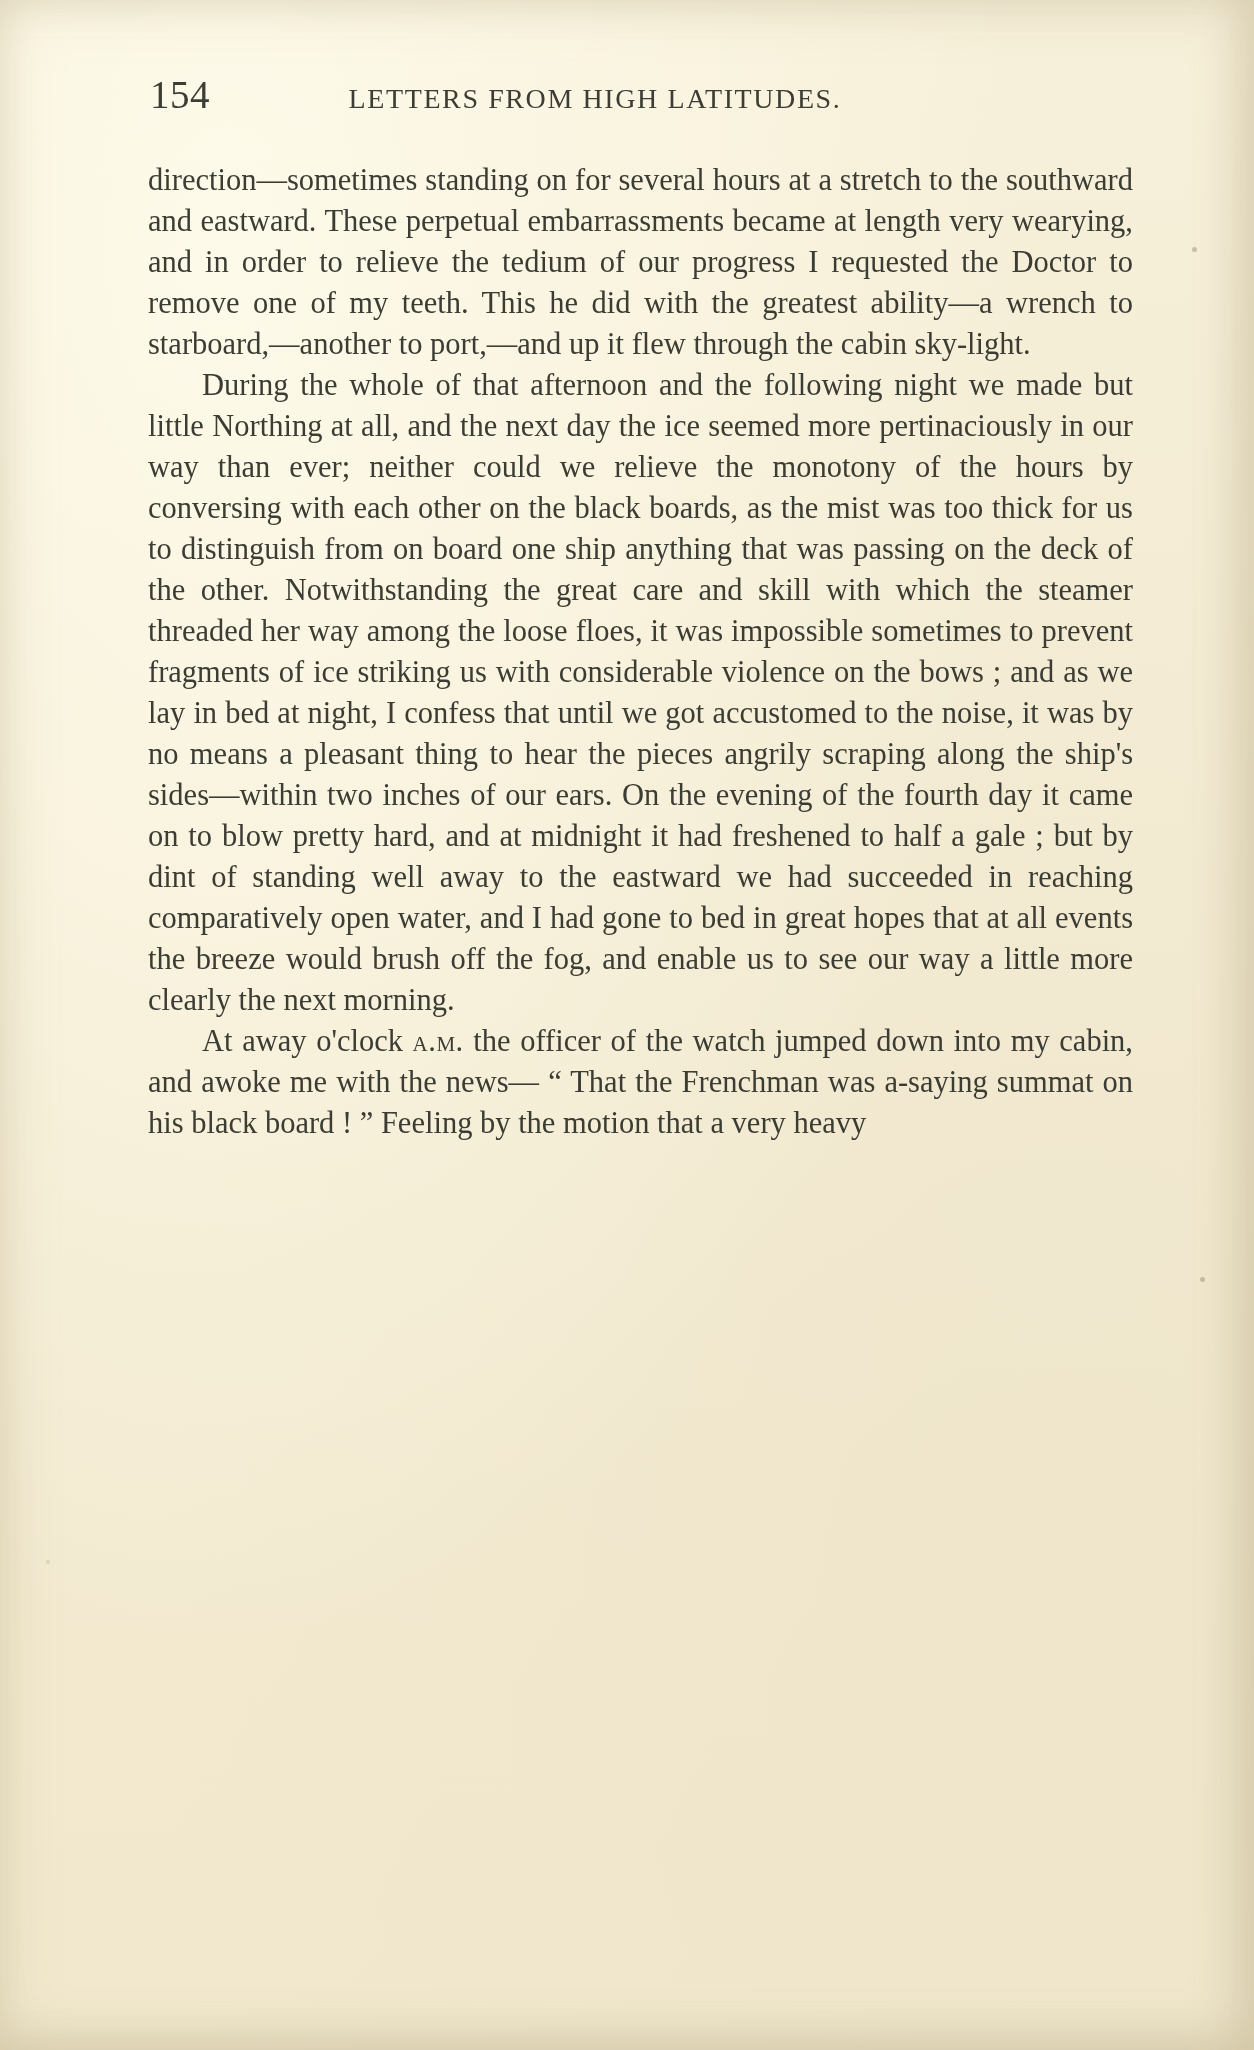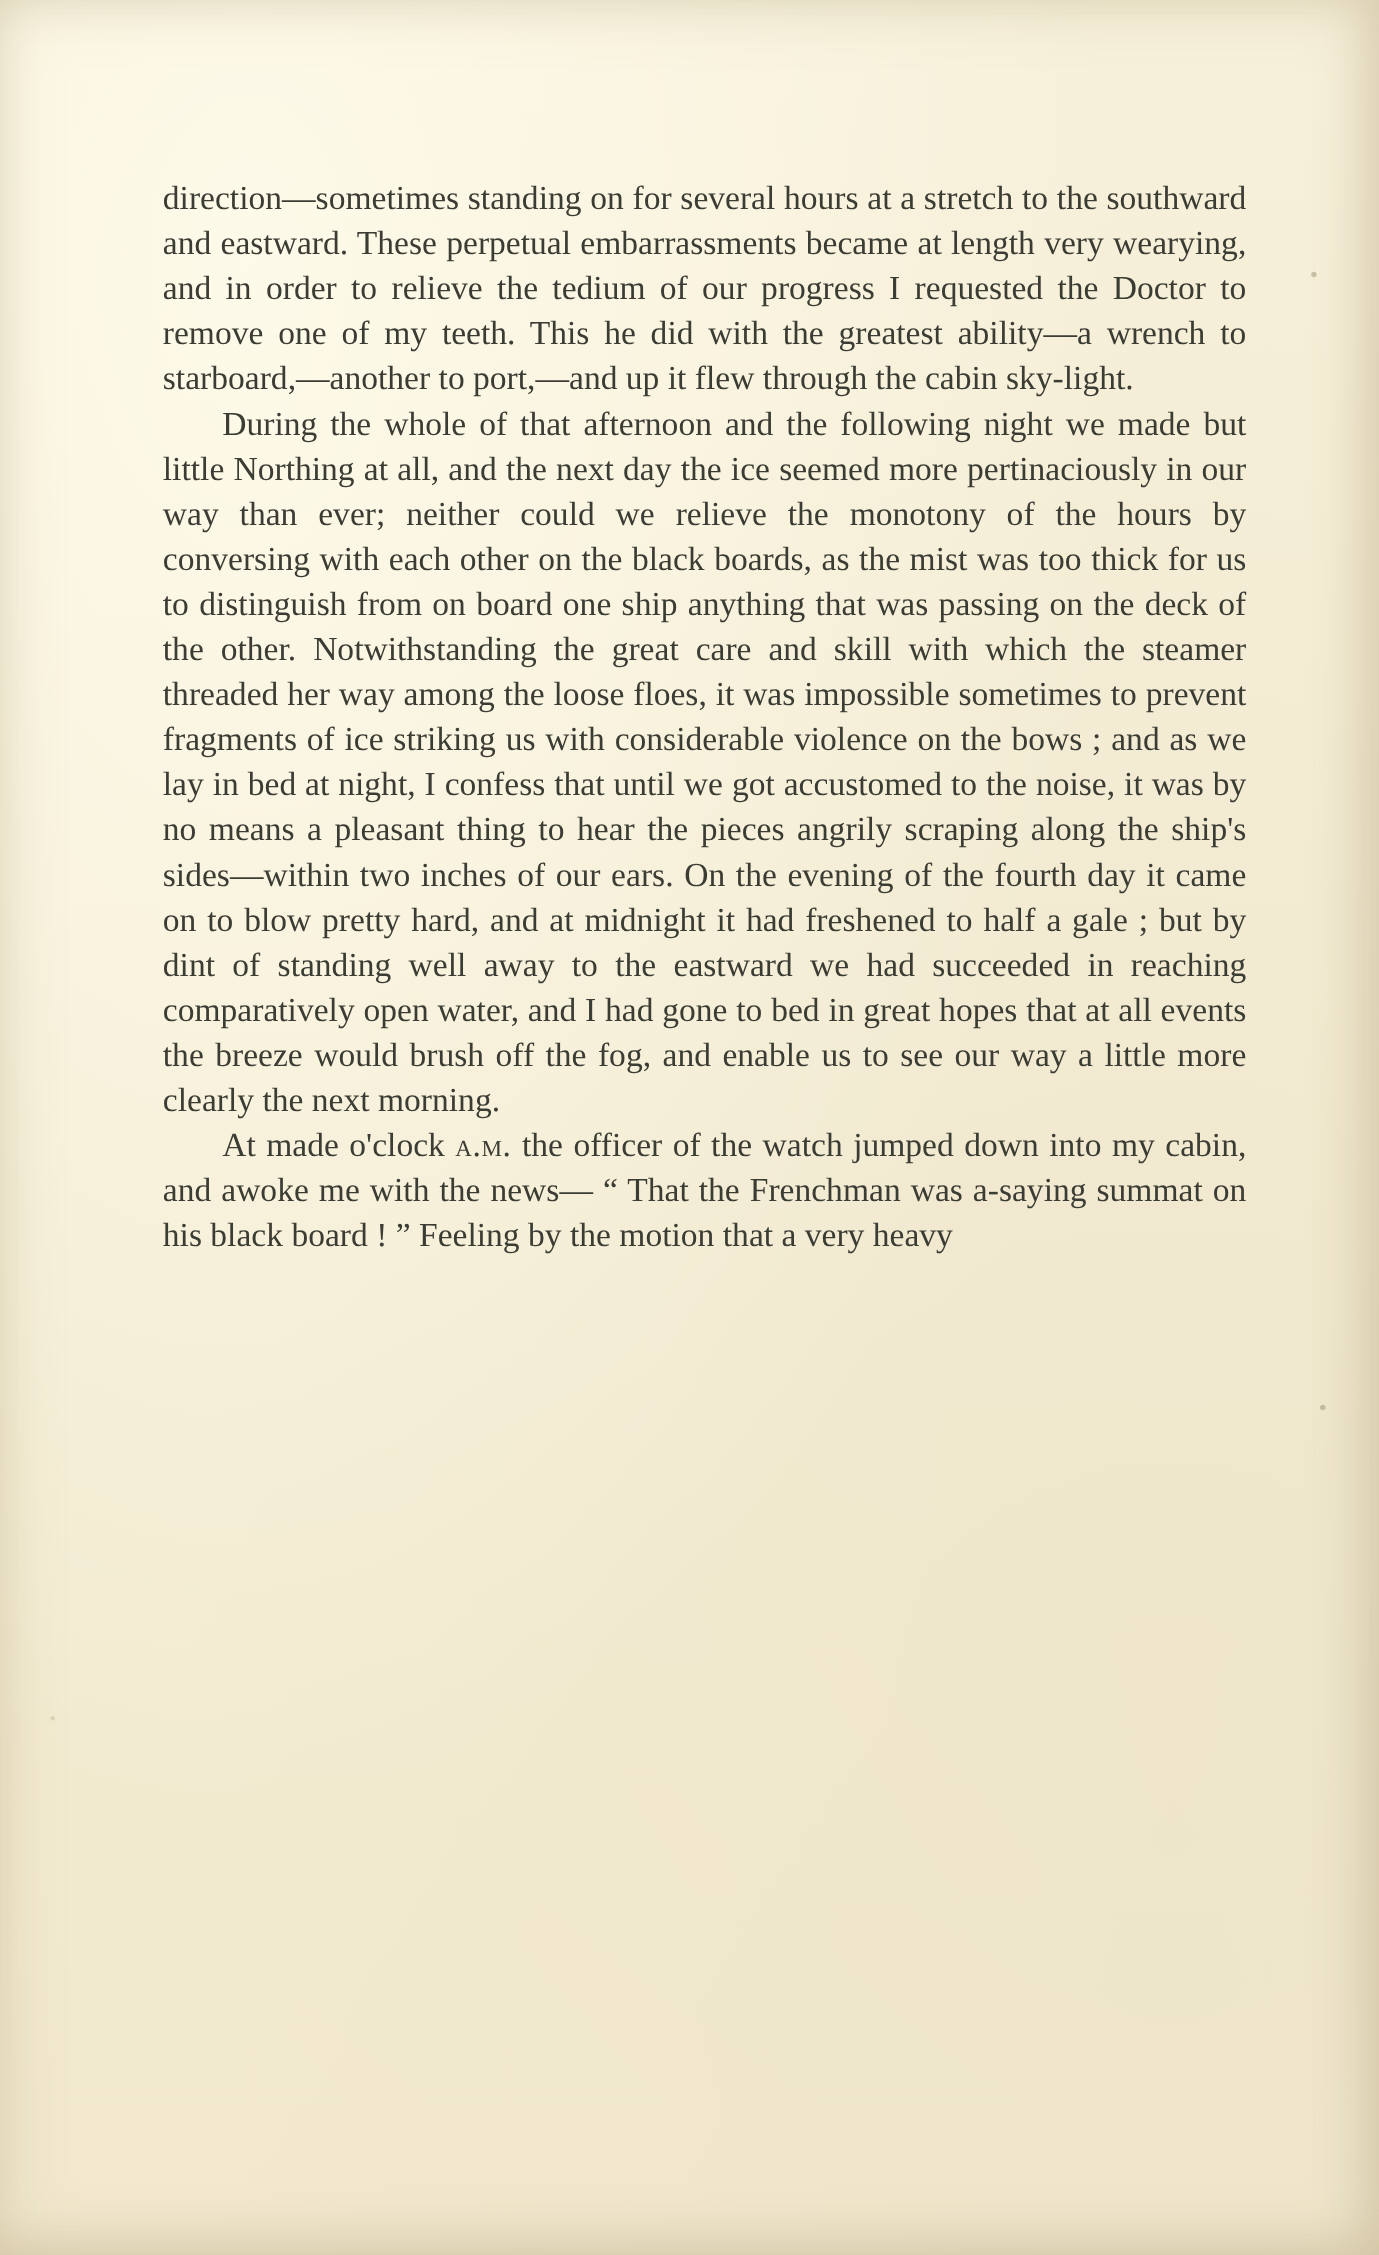--- a/index.html
+++ b/index.html
@@ -101,24 +101,28 @@
   .speck.s1 { left: 1192px; top: 247px; width: 5px; height: 5px; }
   .speck.s2 { left: 1200px; top: 1277px; width: 5px; height: 5px; }
   .speck.s3 { left: 46px; top: 1560px; width: 4px; height: 4px; opacity: .5; }
 </style>
 </head>
 <body>
 
 <div class="page">
   <div class="content">
 
+    <div class="header">
+      <div class="folio">154</div>
+      <div class="running-head">LETTERS FROM HIGH LATITUDES.</div>
+    </div>
 
     <div class="body-text">
       <p class="first">direction—sometimes standing on for several hours at a stretch to the southward and eastward. These perpetual embarrassments became at length very wearying, and in order to relieve the tedium of our progress I requested the Doctor to remove one of my teeth. This he did with the greatest ability—a wrench to starboard,—another to port,—and up it flew through the cabin sky-light.</p>
       <p>During the whole of that afternoon and the following night we made but little Northing at all, and the next day the ice seemed more pertinaciously in our way than ever; neither could we relieve the monotony of the hours by conversing with each other on the black boards, as the mist was too thick for us to distinguish from on board one ship anything that was passing on the deck of the other. Notwithstanding the great care and skill with which the steamer threaded her way among the loose floes, it was impossible sometimes to prevent fragments of ice striking us with considerable violence on the bows ; and as we lay in bed at night, I confess that until we got accustomed to the noise, it was by no means a pleasant thing to hear the pieces angrily scraping along the ship's sides—within two inches of our ears. On the evening of the fourth day it came on to blow pretty hard, and at midnight it had freshened to half a gale ; but by dint of standing well away to the eastward we had succeeded in reaching comparatively open water, and I had gone to bed in great hopes that at all events the breeze would brush off the fog, and enable us to see our way a little more clearly the next morning.</p>
-      <p><span>At made o'clock </span><span class="sc">a.m.</span><span> the officer of the watch jumped down into my cabin, and awoke me with the news— “ That the Frenchman was a-saying summat on his black board ! ”  Feeling by the motion that a very heavy</span></p>
+      <p><span>At away o'clock </span><span class="sc">a.m.</span><span> the officer of the watch jumped down into my cabin, and awoke me with the news— “ That the Frenchman was a-saying summat on his black board ! ”  Feeling by the motion that a very heavy</span></p>
     </div>
 
     <span class="speck s1"></span>
     <span class="speck s2"></span>
     <span class="speck s3"></span>
   </div>
 </div>
 
 </body></html>

